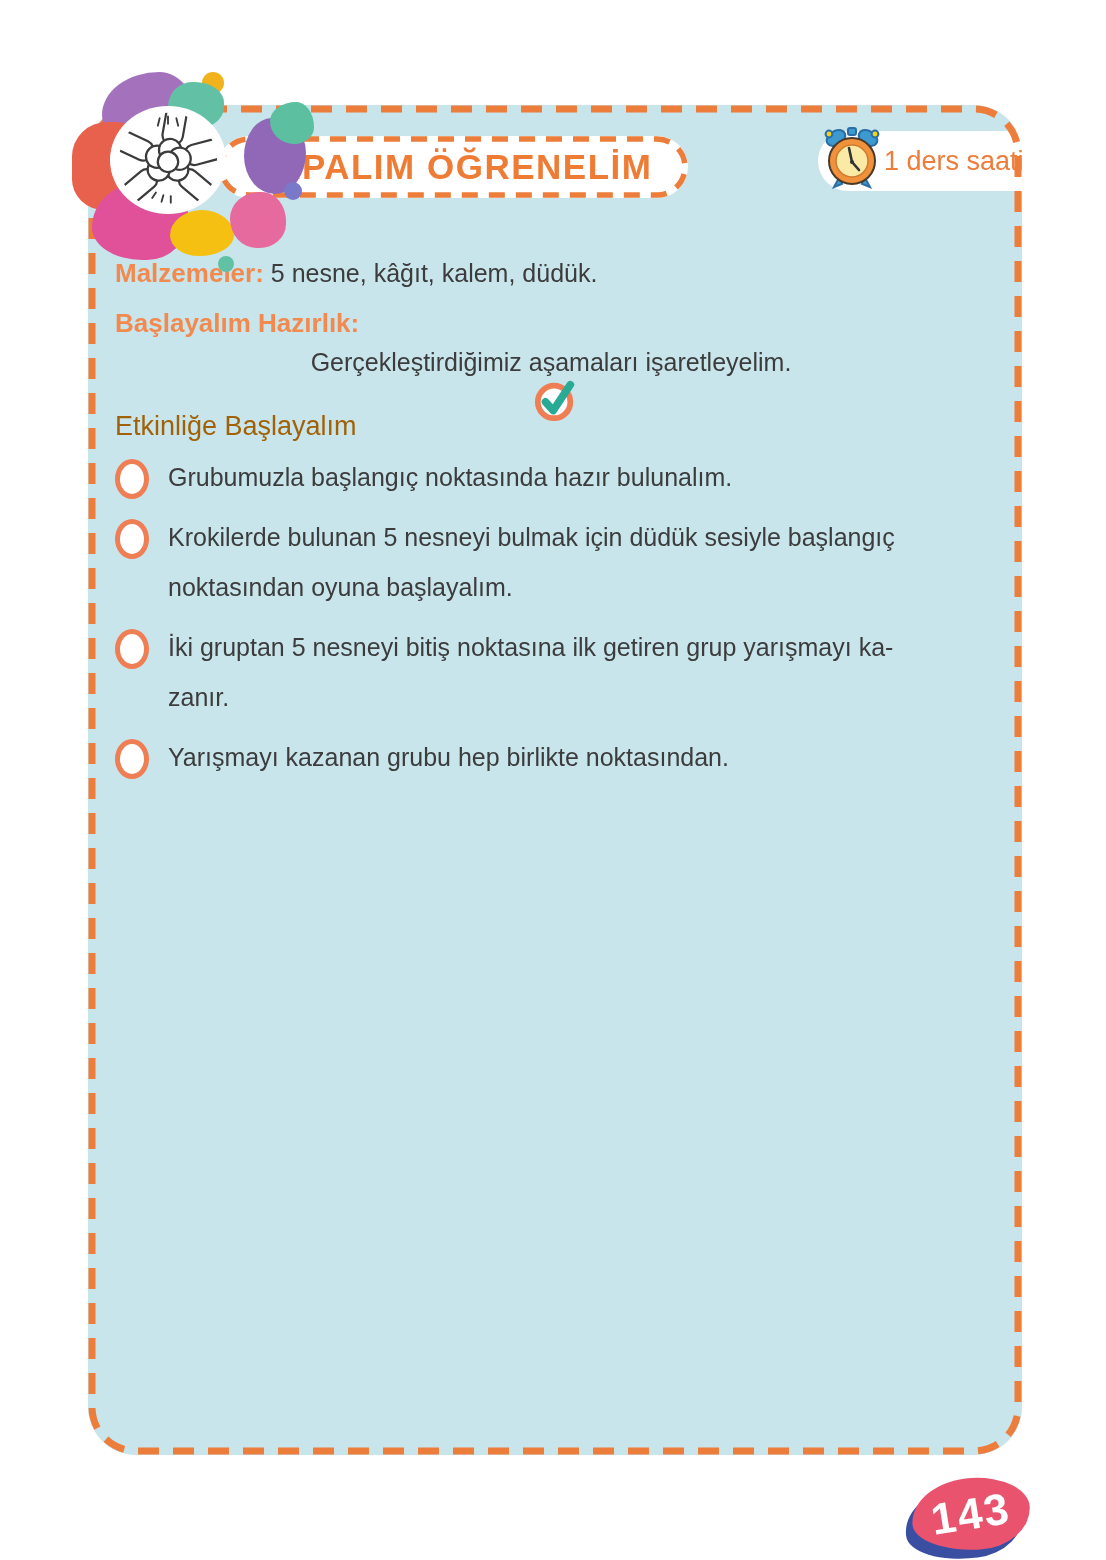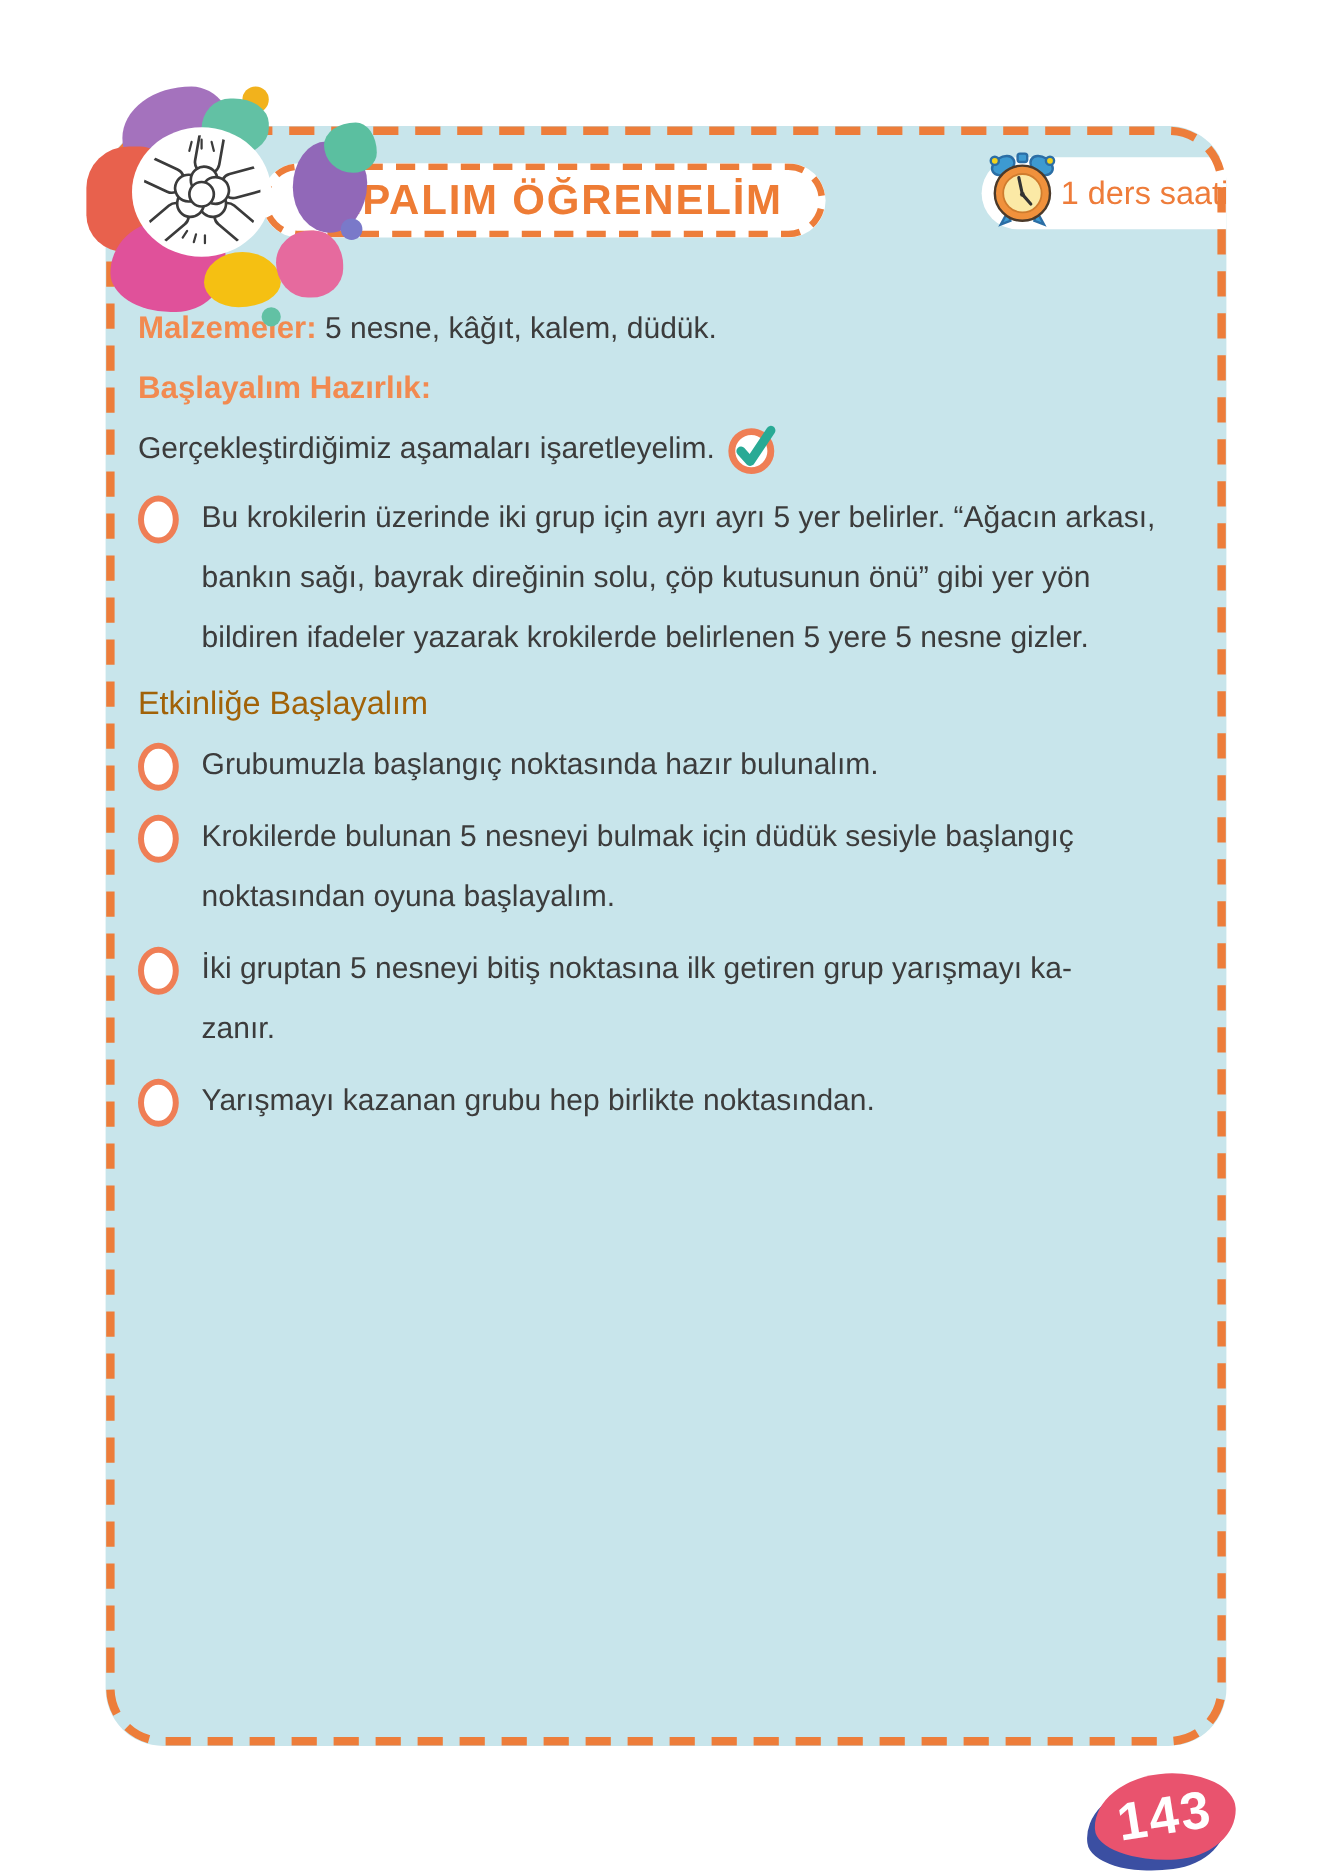--- a/index.html
+++ b/index.html
@@ -53,21 +53,21 @@
     position:absolute;left:38px;top:40px;width:116px;height:108px;background:#ffffff;
     border-radius:50%;display:flex;align-items:center;justify-content:center;
   }
   
   .content{
     position:absolute;left:115px;top:248px;width:872px;z-index:4;
     font-size:25px;color:#3c3c3c;
   }
   .info-line{height:50px;line-height:50px;white-space:nowrap;}
   .label{color:#f28a50;font-size:26px;font-weight:bold;}
-  .instr{display:flex;align-items:center;height:52px;margin-bottom:6px;}
+  .instr{display:flex;align-items:center;height:52px;margin-bottom:6px;flex-direction:column;}
   .check-badge{width:44px;height:46px;margin-left:10px;flex:none;}
   .check-item{display:flex;margin-bottom:10px;}
   .ring{
     width:24px;height:30px;border:5px solid #ef7e55;border-radius:50%;
     background:#ffffff;margin:7px 19px 0 0;flex:none;cursor:pointer;
   }
   .item-text{line-height:50px;width:830px;white-space:pre-line;}
   .section-heading{color:#a16207;font-size:27px;line-height:40px;margin-bottom:6px;}
   
   .badge{position:absolute;left:912px;top:1478px;width:118px;height:72px;z-index:2;}
@@ -200,24 +200,20 @@
   <div class="instr">
     <span>Gerçekleştirdiğimiz aşamaları işaretleyelim.</span>
     <span class="check-badge">
       <svg viewBox="0 0 46 48" width="44" height="46">
         <circle cx="21" cy="26" r="17" fill="#ffffff" stroke="#ef7e55" stroke-width="6"></circle>
         <path d="M12 26 L20 35 L38 8" fill="none" stroke="#29aa95" stroke-width="8" stroke-linecap="round" stroke-linejoin="round"></path>
       </svg>
     </span>
   </div>
 
-  <div class="check-item">
-    <span class="ring"></span>
-    <span class="item-text">Bu krokilerin üzerinde iki grup için ayrı ayrı 5 yer belirler. “Ağacın arkası, bankın sağı, bayrak direğinin solu, çöp kutusunun önü” gibi yer yön bildiren ifadeler yazarak krokilerde belirlenen 5 yere 5 nesne gizler.</span>
-  </div>
 
   <div class="section-heading">Etkinliğe Başlayalım</div>
 
   <div class="check-item">
     <span class="ring"></span>
     <span class="item-text">Grubumuzla başlangıç noktasında hazır bulunalım.</span>
   </div>
   <div class="check-item">
     <span class="ring"></span>
     <span class="item-text">Krokilerde bulunan 5 nesneyi bulmak için düdük sesiyle başlangıç noktasından oyuna başlayalım.</span>

